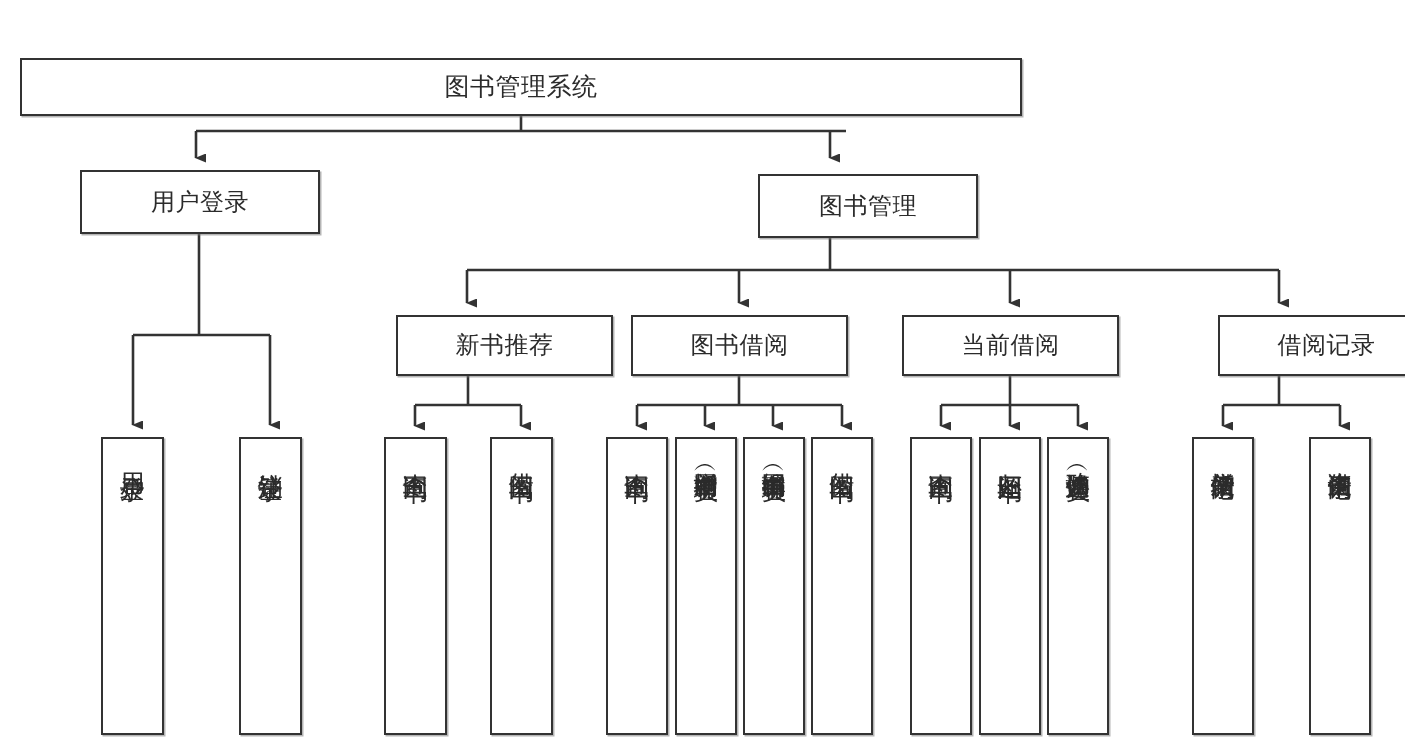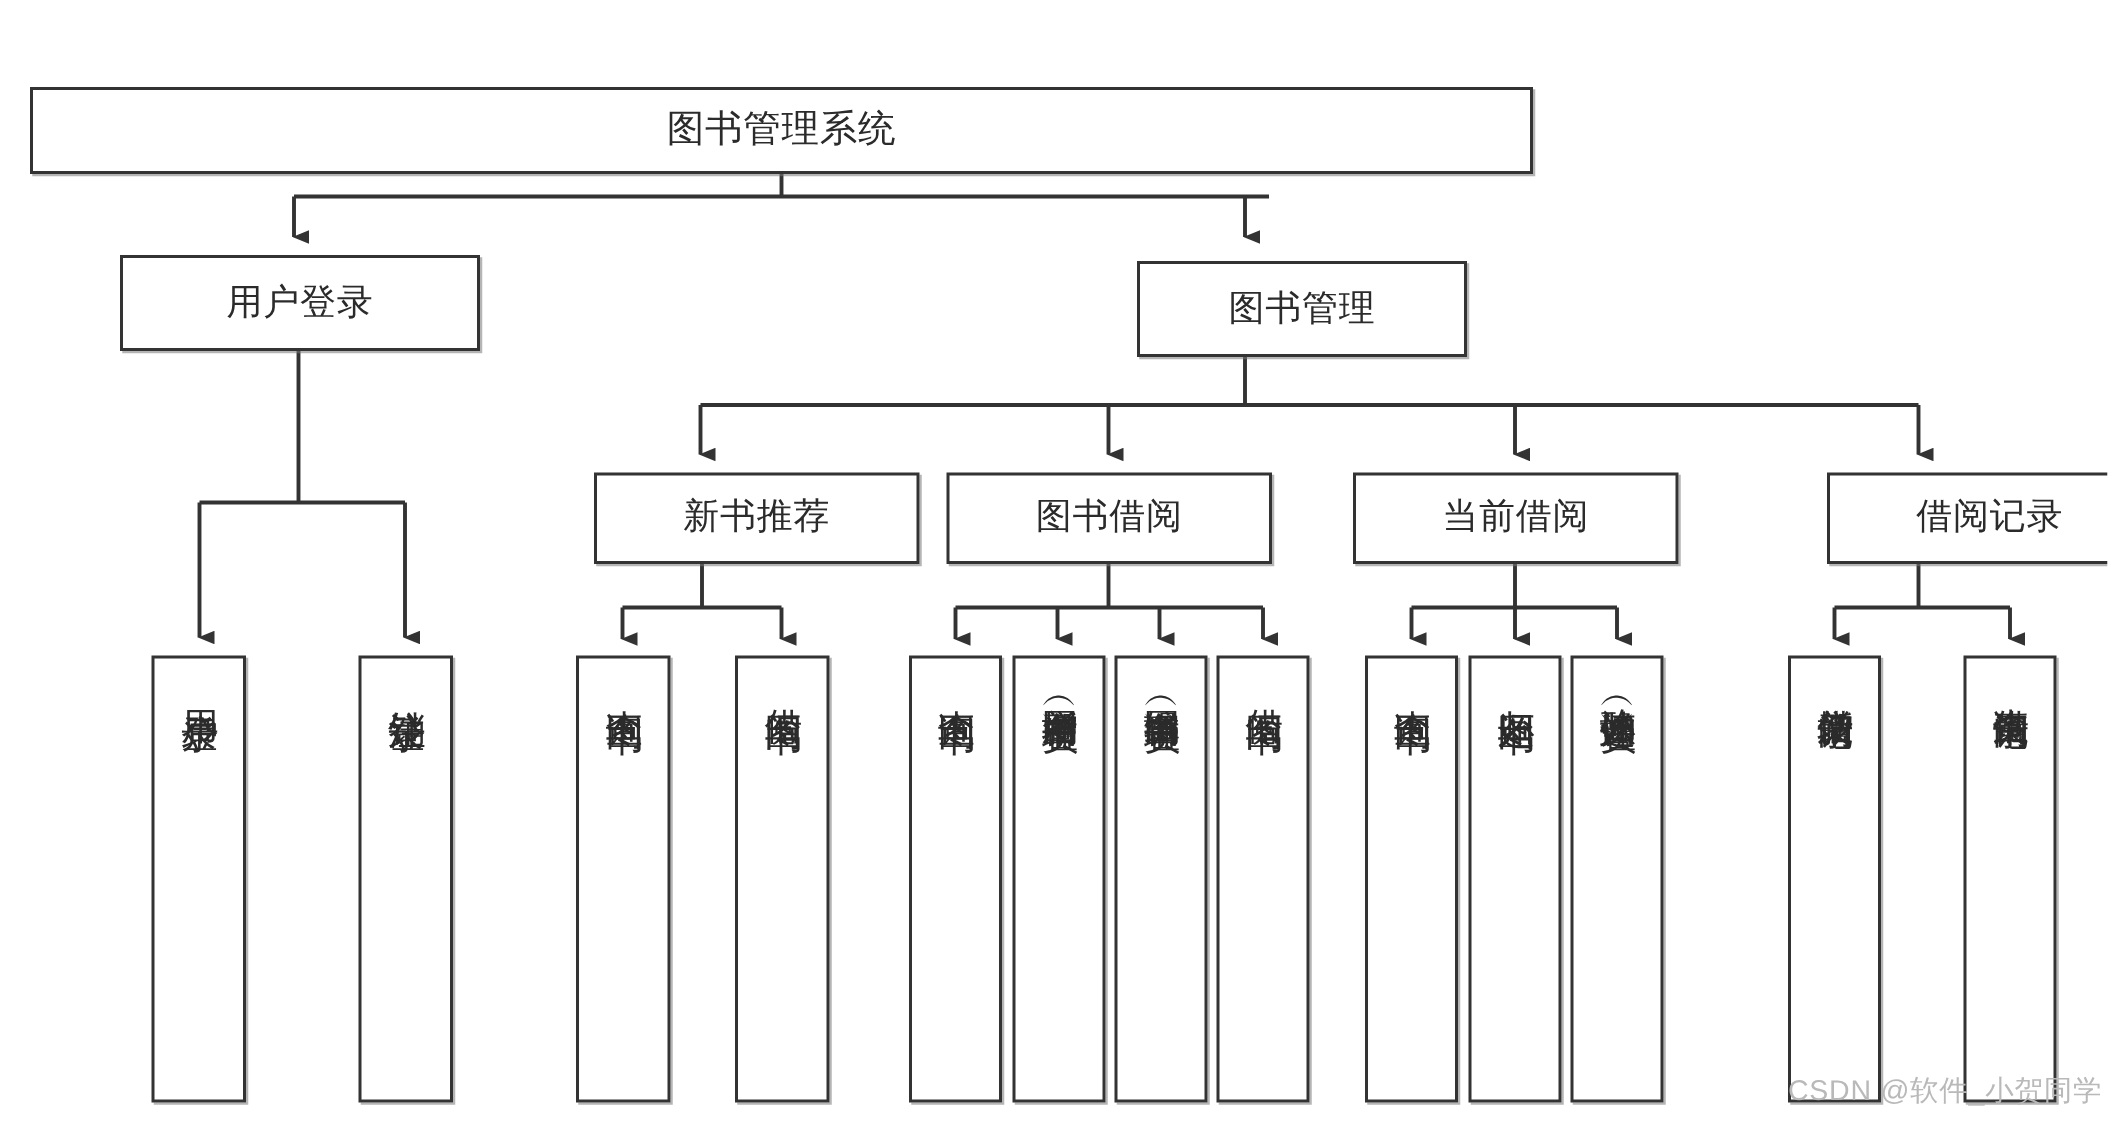--- a/index.html
+++ b/index.html
@@ -195,15 +195,14 @@
     <span class="node-label">确认归还（管理员）</span>
   </div>
 
   <div class="node vert tall-text" style="left:1192px; top:437px; width:62px; height:298px;">
     <span class="node-label">新增借阅记录</span>
   </div>
   <div class="node vert tall-text" style="left:1309px; top:437px; width:62px; height:298px;">
     <span class="node-label">查询借阅记录</span>
   </div>
 
-  <div id="watermark">CSDN @软件_小贺同学</div>
 
 </div>
 
 </body></html>

